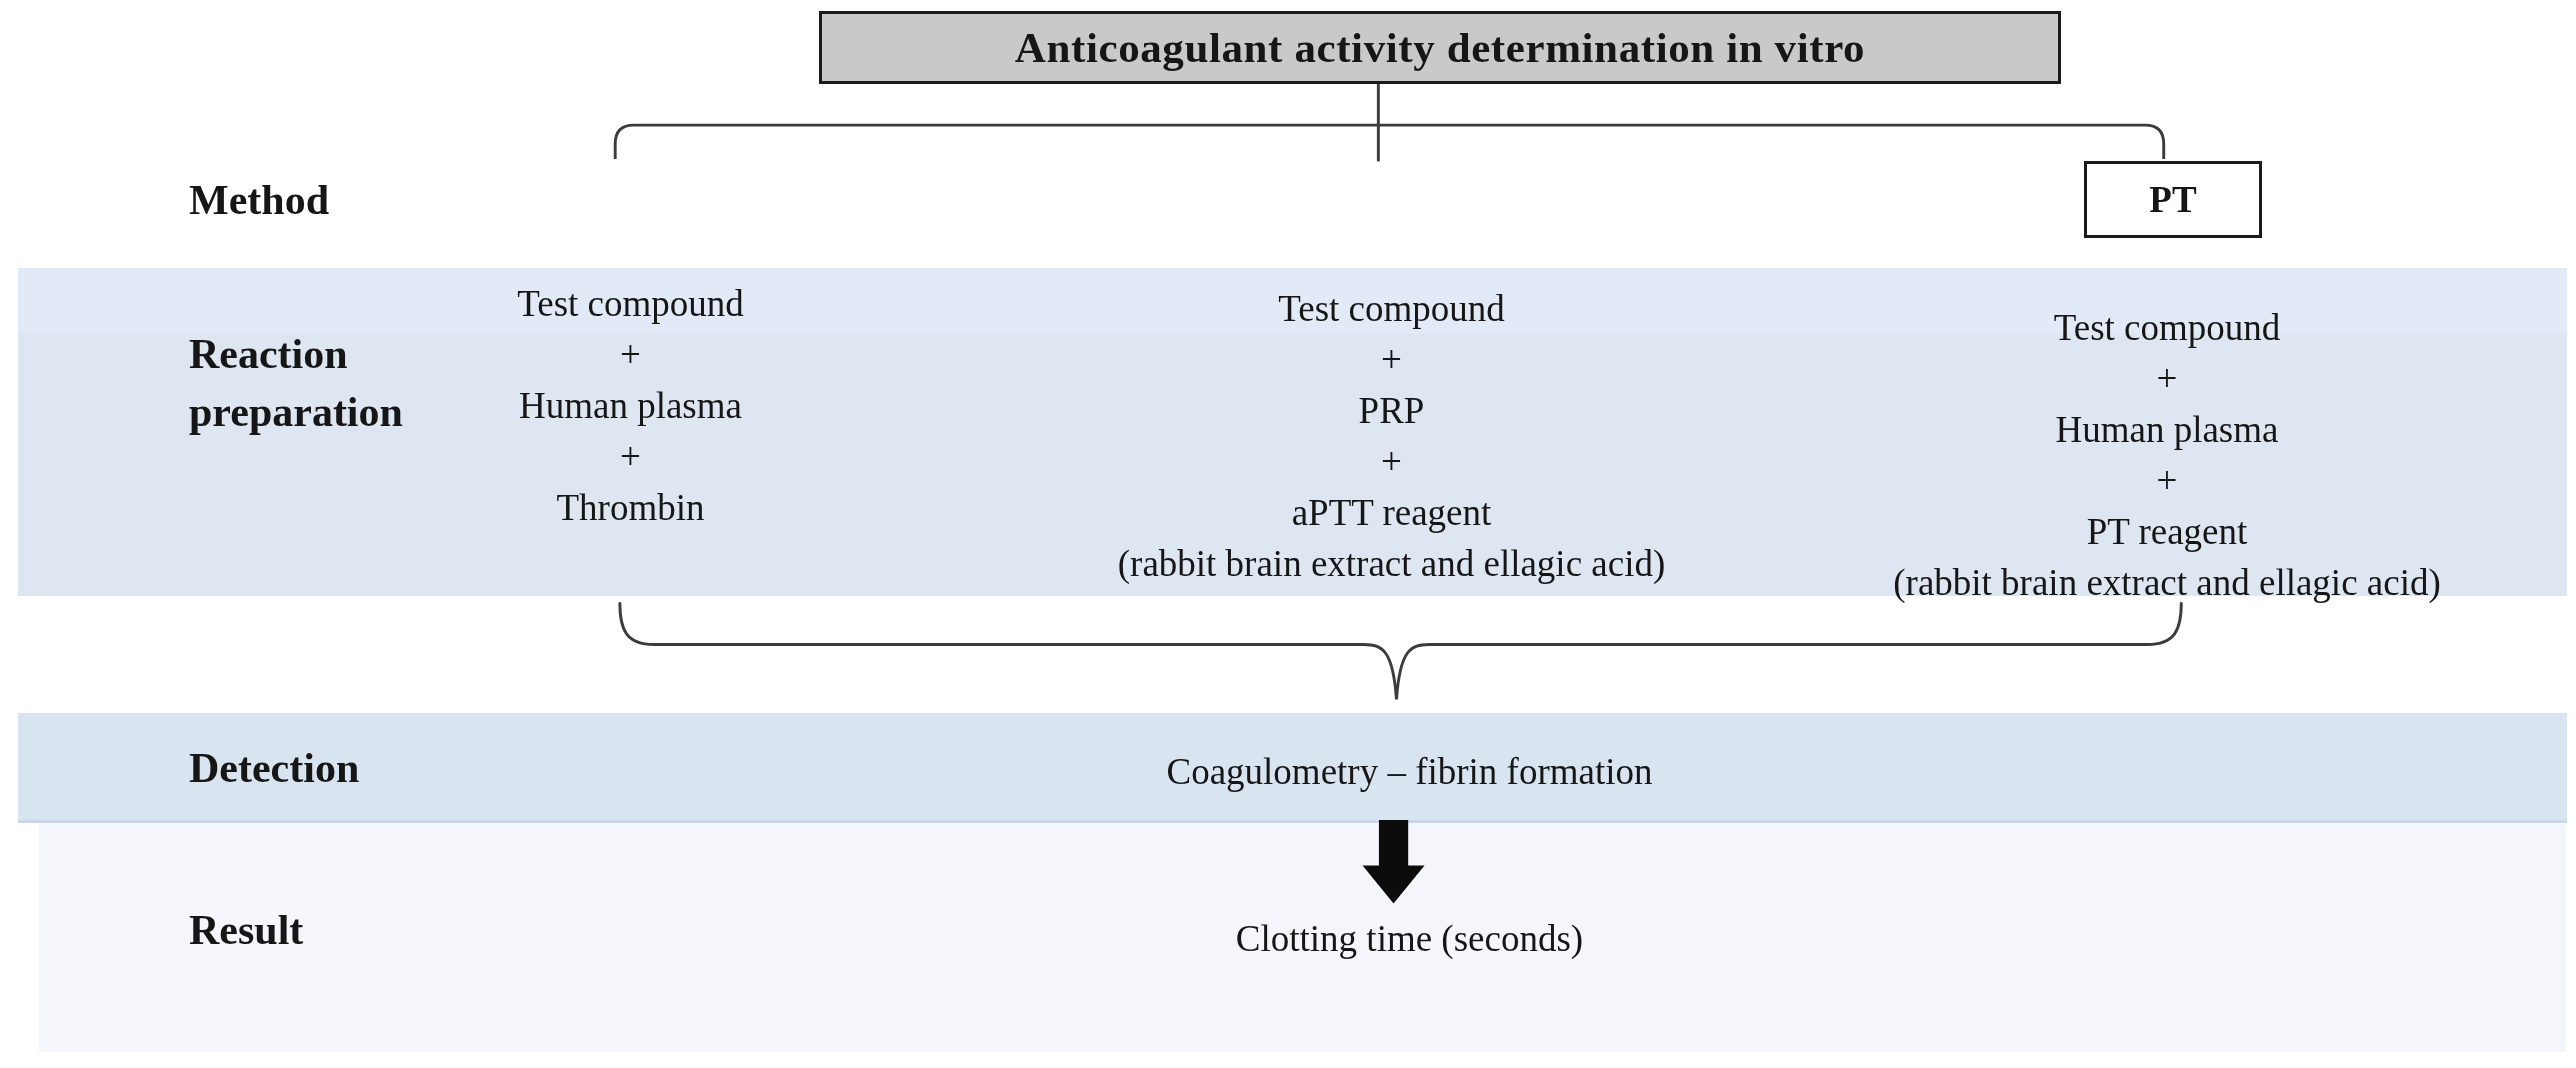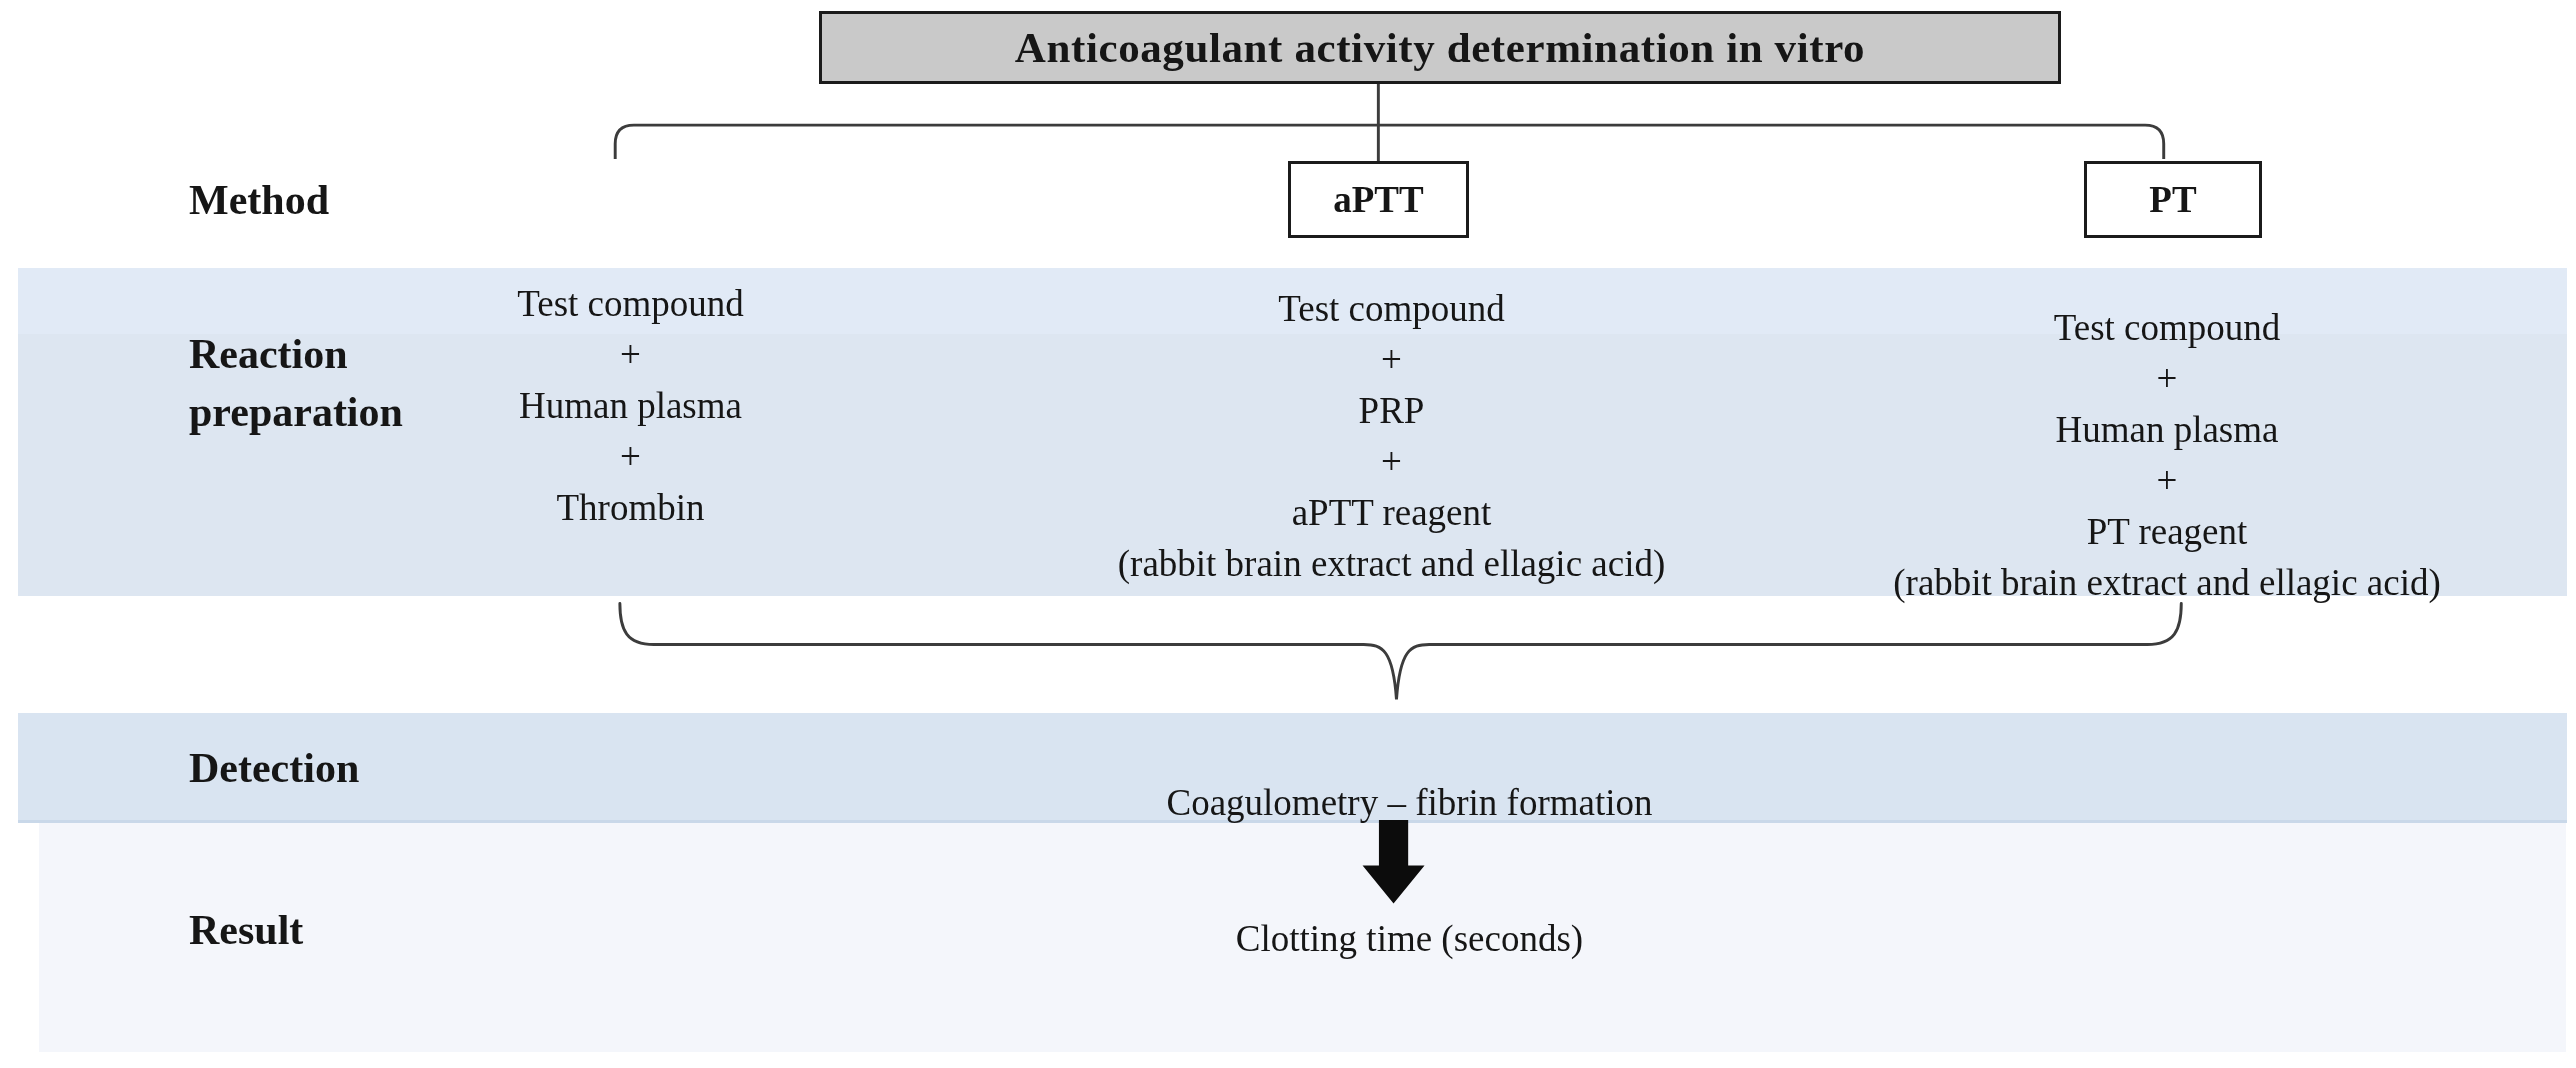--- a/index.html
+++ b/index.html
@@ -44,21 +44,21 @@
   .label-result{top:905px;text-align:center;}
   
   .rcol{position:absolute;text-align:center;font-size:37px;}
   .rcol .rline{line-height:51px;white-space:nowrap;}
   .rcol-tt{left:268px;width:725px;top:278px;}
   .rcol-aptt{left:1029px;width:725px;top:283px;}
   .rcol-pt{left:1778px;width:778px;top:302px;}
   
   .center-text{position:absolute;left:351px;width:2117px;text-align:center;
     font-size:37px;line-height:51px;white-space:nowrap;}
-  .detection-text{top:746px;margin-top:31px;}
+  .detection-text{top:746px;}
   .result-text{top:913px;}
   
   .overlay{position:absolute;left:0;top:0;width:2576px;height:1069px;pointer-events:none;}
   .connector{fill:none;stroke:var(--connector,#3c3c3c);stroke-width:5;}
   .brace{fill:none;stroke:var(--connector,#3c3c3c);stroke-width:5;stroke-linecap:round;}
   .arrow{fill:var(--arrow,#0c0c0c);stroke:none;}
 </style>
 </head>
 <body>
 
@@ -81,23 +81,20 @@
   </div>
 
   <div class="row-label label-method">Method</div>
   <div class="row-label label-reaction">
     <div>Reaction</div>
     <div>preparation</div>
   </div>
   <div class="row-label label-detection">Detection</div>
   <div class="row-label label-result">Result</div>
 
-  <div class="method-box aptt">
-    <span>aPTT</span>
-  </div>
   <div class="method-box pt">
     <span>PT</span>
   </div>
 
   <div class="rcol rcol-tt">
     <div class="rline">Test compound</div>
     <div class="rline">+</div>
     <div class="rline">Human plasma</div>
     <div class="rline">+</div>
     <div class="rline">Thrombin</div>

